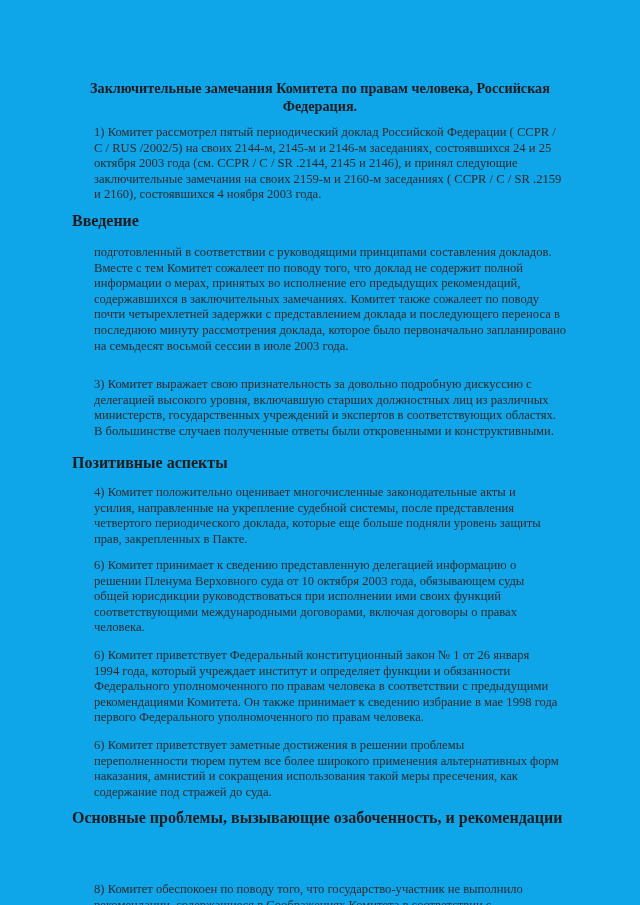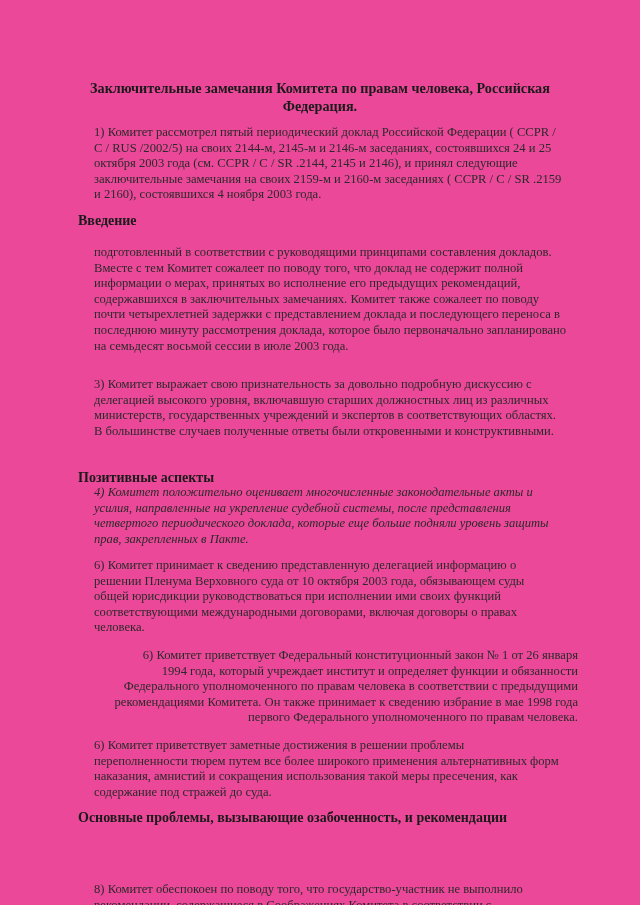--- a/index.html
+++ b/index.html
@@ -1,31 +1,31 @@
 <!DOCTYPE html>
 <html><head>
   <meta charset="utf-8">
   <style>
     html, body { margin: 0; padding: 0; background: #ffffff; }
     body { width: 640px; height: 905px; overflow: hidden; position: relative; }
     .page {
       position: absolute; left: 0; top: 0; width: 640px; height: 905px;
-      background: #ec4899; color: #2a2a2a;
+      background: #0ea5e9; color: #2a2a2a;
       font-family: "Liberation Serif", "DejaVu Serif", serif;
     }
     .title {
       position: absolute; left: 70px; width: 500px; top: 79px;
       text-align: center; font-weight: bold; font-size: 14.2px; line-height: 18px;
       color: #1a1a1a;
     }
     .title .tl { display: block; white-space: nowrap; }
     .para { position: absolute; left: 78px; width: 500px; font-size: 12.6px; line-height: 15.6px; }
     .para .ln { display: block; white-space: nowrap; margin-left: 16px; }
     .heading {
-      position: absolute; left: 78px; font-weight: bold; font-size: 14px; line-height: 16px;
+      position: absolute; left: 72px; font-weight: bold; font-size: 16px; line-height: 16px;
       color: #1a1a1a; white-space: nowrap;
     }
   </style>
 </head>
 <body>
 
 <div class="page">
 
   <div class="title">
     <span class="tl">Заключительные замечания Комитета по правам человека, Российская</span>
@@ -52,38 +52,38 @@
     <span class="ln">на семьдесят восьмой сессии в июле 2003   года.</span>
   </div>
 
   <div class="para" style="top:377px;">
     <span class="ln">3)   Комитет выражает свою признательность за довольно подробную дискуссию с</span>
     <span class="ln">делегацией высокого уровня, включавшую старших должностных лиц из различных</span>
     <span class="ln">министерств, государственных учреждений и экспертов в соответствующих областях.</span>
     <span class="ln">В   большинстве случаев полученные ответы были откровенными и конструктивными.</span>
   </div>
 
-  <div class="heading" style="top:455px;margin-top:15px;">Позитивные аспекты</div>
+  <div class="heading" style="top:455px;">Позитивные аспекты</div>
 
-  <div class="para" style="top:485px;font-style:italic;">
+  <div class="para" style="top:485px;">
     <span class="ln">4)   Комитет положительно оценивает многочисленные законодательные акты и</span>
     <span class="ln">усилия, направленные на укрепление судебной системы, после представления</span>
     <span class="ln">четвертого периодического доклада, которые еще больше подняли уровень защиты</span>
     <span class="ln">прав, закрепленных в Пакте.</span>
   </div>
 
   <div class="para" style="top:558px;">
     <span class="ln">6)   Комитет принимает к сведению представленную делегацией информацию о</span>
     <span class="ln">решении Пленума Верховного суда от 10   октября 2003   года, обязывающем суды</span>
     <span class="ln">общей юрисдикции руководствоваться при исполнении ими своих функций</span>
     <span class="ln">соответствующими международными договорами, включая договоры о правах</span>
     <span class="ln">человека.</span>
   </div>
 
-  <div class="para" style="top:648px;text-align:right;">
+  <div class="para" style="top:648px;">
     <span class="ln">6)   Комитет приветствует Федеральный конституционный закон   №   1 от 26   января</span>
     <span class="ln">1994   года, который учреждает институт и определяет функции и обязанности</span>
     <span class="ln">Федерального уполномоченного по правам человека в соответствии с предыдущими</span>
     <span class="ln">рекомендациями Комитета. Он также принимает к сведению избрание в мае 1998   года</span>
     <span class="ln">первого Федерального уполномоченного по правам человека.</span>
   </div>
 
   <div class="para" style="top:738px;">
     <span class="ln">6)   Комитет приветствует заметные достижения в решении проблемы</span>
     <span class="ln">переполненности тюрем путем все более широкого применения альтернативных форм</span>

